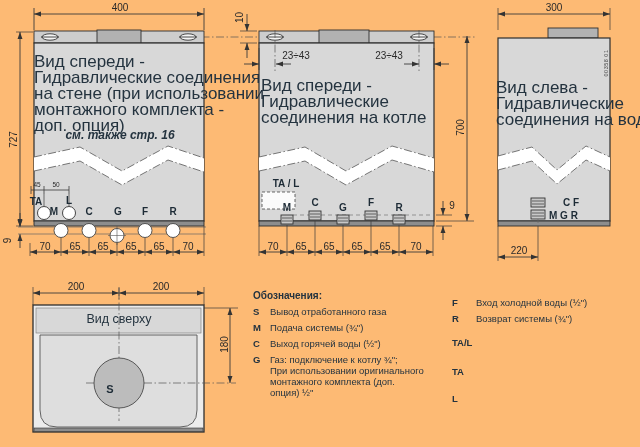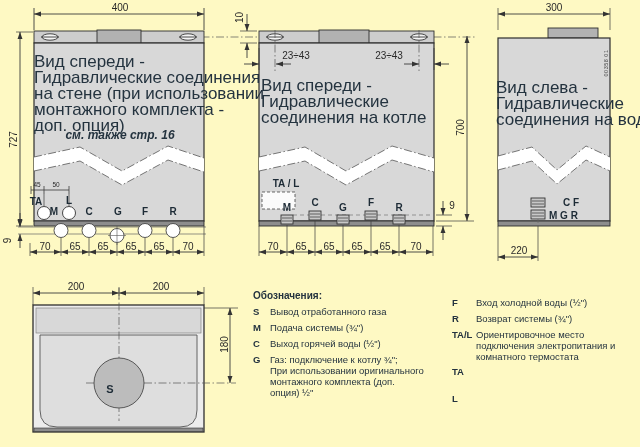--- a/index.html
+++ b/index.html
@@ -1,17 +1,17 @@
 <!DOCTYPE html>
 <html><head>
 <meta charset="utf-8">
 <style>
   *{margin:0;padding:0;box-sizing:border-box}
   html,body{background:#ffffff}
-  .stage{position:relative;width:640px;height:447px;background:#fef9c3;overflow:hidden;
+  .stage{position:relative;width:640px;height:447px;background:#fdba74;overflow:hidden;
          font-family:"Liberation Sans",sans-serif;color:#24333f}
   .abs{position:absolute}
   svg{position:absolute;left:0;top:0}
   .dim{font-size:10px;color:#2a2a2a;text-align:center;line-height:11px;white-space:pre}
   .dimv{transform:rotate(-90deg)}
   .dimsm{font-size:6.5px;color:#2a2a2a;text-align:center;line-height:7px}
   .title{font-size:17px;line-height:16px;text-align:left;white-space:pre;color:#24333f}
   .note{font-size:12px;font-style:italic;font-weight:bold;text-align:center;color:#24333f}
   .lbl{font-size:10px;font-weight:bold;color:#1d2b36;text-align:center;line-height:11px;white-space:pre}
   .bigtitle{font-size:12.5px;text-align:center;color:#24333f}
@@ -241,20 +241,21 @@
   <div class="abs docnum" style="left:586px;top:60px;width:40px">00358 01</div>
   <div class="abs title" style="left:496px;top:80px;width:116px">Вид слева -
 Гидравлические
 соединения на воды</div>
   <div class="abs lbl" style="left:549px;top:197px;width:30px;text-align:right">C F</div>
   <div class="abs lbl" style="left:549px;top:210px;width:40px;text-align:left">M G R</div>
   <div class="abs dim" style="left:499px;top:245px;width:40px">220</div>
 
   <div class="abs dim" style="left:54px;top:281px;width:44px">200</div>
   <div class="abs dim" style="left:139px;top:281px;width:44px">200</div>
+  <div class="abs bigtitle" style="left:40px;top:312px;width:158px">Вид сверху</div>
   <div class="abs dim dimv" style="left:209px;top:339px;width:30px">180</div>
   <div class="abs lbl" style="left:103px;top:384px;width:14px;font-size:11px">S</div>
 
   <div class="abs legend-head" style="left:253px;top:290px">Обозначения:</div>
 
   <div class="abs li" style="left:253px;top:306px;width:196px">
     <span class="lk lk1">S</span>
     <span class="lt">Вывод отработанного газа</span>
   </div>
   <div class="abs li" style="left:253px;top:322px;width:196px">
@@ -274,25 +275,22 @@
   </div>
 
   <div class="abs li" style="left:452px;top:297px;width:188px">
     <span class="lk lk2">F</span>
     <span class="lt">Вход холодной воды (½")</span>
   </div>
   <div class="abs li" style="left:452px;top:313px;width:188px">
     <span class="lk lk2">R</span>
     <span class="lt">Возврат системы (¾")</span>
   </div>
-  <div class="abs li" style="left:452px;top:329px;width:188px">
+  <div class="abs li" style="left:452px;top:337px;width:188px">
     <span class="lk lk2">TA/L</span>
-    <span class="lt">Ориентировочное место
-подключения электропитания и
-комнатного термостата</span>
   </div>
   <div class="abs li" style="left:452px;top:366px;width:188px">
     <span class="lk lk2">TA</span>
   </div>
   <div class="abs li" style="left:452px;top:393px;width:188px">
     <span class="lk lk2">L</span>
   </div>
 
 </div>
 

